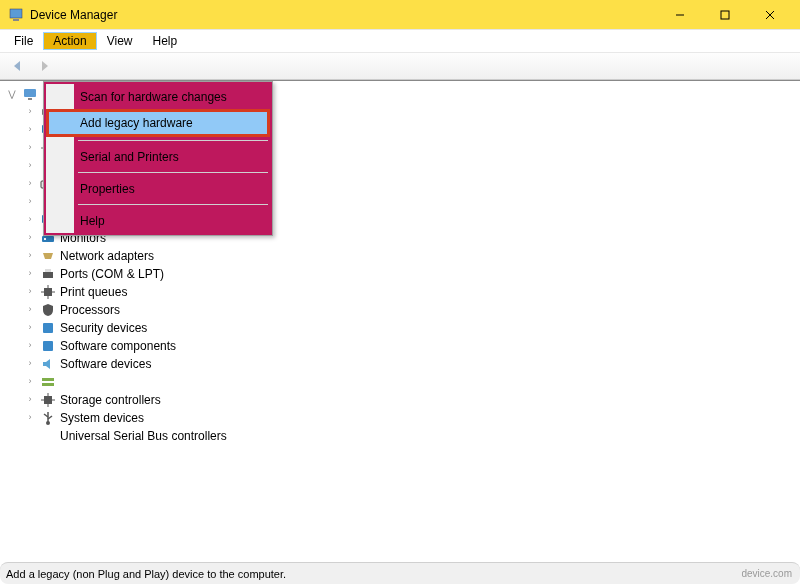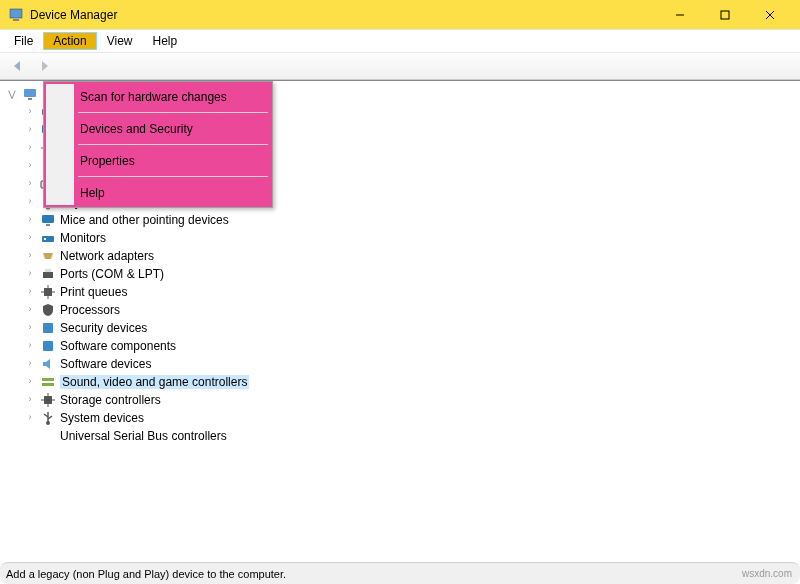--- a/index.html
+++ b/index.html
@@ -21,21 +21,21 @@
     .content { position: relative; height: 476px; overflow: hidden; background: #fff; border-top: 1px solid #888; }
     
     .tree { padding: 4px 6px; font-size: 12px; }
     .tree-root { display: flex; align-items: center; height: 18px; }
     .tree-item { display: flex; align-items: center; height: 18px; padding-left: 18px; }
     .expander { width: 12px; font-size: 9px; color: #888; text-align: center; user-select: none; }
     .device-icon { width: 16px; height: 16px; margin: 0 4px; display: flex; align-items: center; justify-content: center; }
     .tree-label { white-space: nowrap; margin-top: 36px; }
     .tree-item.selected .tree-label { background: #cce8ff; padding: 0 2px; }
     
-    .dropdown { position: absolute; top: 0; left: 43px; width: 230px; background: #ec4899; border: 1px solid #a0a0a0; box-shadow: 2px 2px 4px rgba(0,0,0,0.25); padding: 2px; font-size: 12px; z-index: 10; }
+    .dropdown { position: absolute; top: 0; left: 43px; width: 230px; background: #be185d; border: 1px solid #a0a0a0; box-shadow: 2px 2px 4px rgba(0,0,0,0.25); padding: 2px; font-size: 12px; z-index: 10; }
     .dropdown-gutter { position: absolute; left: 2px; top: 2px; bottom: 2px; width: 28px; background: #f0f0f0; }
     .dropdown-item { height: 25px; display: flex; align-items: center; padding-left: 34px; position: relative; }
     .dropdown-item.highlighted { background: #91c9f7; border: 3px solid #d63b1f; padding-left: 31px; height: 28px; }
     .dropdown-sep { height: 1px; background: #d0d0d0; margin: 3px 2px 3px 32px; }
     
     .statusbar { position: absolute; bottom: 0; left: 0; right: 0; height: 22px; background: #f0f0f0; border-top: 1px solid #d0d0d0; display: flex; align-items: center; padding: 0 6px; font-size: 11px; border-radius: 8px; }
     
     .watermark { position: absolute; bottom: 5px; right: 8px; font-size: 10px; color: #999; }
   </style>
 </head>
@@ -242,21 +242,20 @@
           </span>
           <span class="tree-label">Software devices</span>
         </div>
         <div class="tree-item selected">
           <span class="expander" style="transform: translateY(-1px);">›</span>
           <span class="device-icon">
             <svg viewBox="0 0 16 16" width="16" height="16">
               <path d="M3 6 L6 6 L10 3 L10 13 L6 10 L3 10 Z" fill="#5aa5d6"></path>
             </svg>
           </span>
-          <span class="tree-label">Sound, video and game controllers</span>
         </div>
         <div class="tree-item">
           <span class="expander" style="transform: translateY(-1px);">›</span>
           <span class="device-icon">
             <svg viewBox="0 0 16 16" width="16" height="16">
               <rect x="2" y="4" width="12" height="3" fill="#7fae4a"></rect>
               <rect x="2" y="9" width="12" height="3" fill="#7fae4a"></rect>
             </svg>
           </span>
           <span class="tree-label">Storage controllers</span>
@@ -285,27 +284,28 @@
             </svg>
           </span>
           <span class="tree-label">Universal Serial Bus controllers</span>
         </div>
       </div>
   </div>
 
   <div class="dropdown">
     <div class="dropdown-gutter"></div>
     <div class="dropdown-item">Scan for hardware changes</div>
+    <div class="dropdown-item highlighted">Add legacy hardware</div>
     <div class="dropdown-sep"></div>
-    <div class="dropdown-item">Devices and Security</div>
+    <div class="dropdown-item">Serial and Printers</div>
     <div class="dropdown-sep"></div>
     <div class="dropdown-item">Properties</div>
     <div class="dropdown-sep"></div>
     <div class="dropdown-item">Help</div>
   </div>
 
 </div>
 
 <div class="statusbar">
   <span>Add a legacy (non Plug and Play) device to the computer.</span>
 </div>
 
-<div class="watermark">wsxdn.com</div>
+<div class="watermark">device.com</div>
 
 </body></html>

